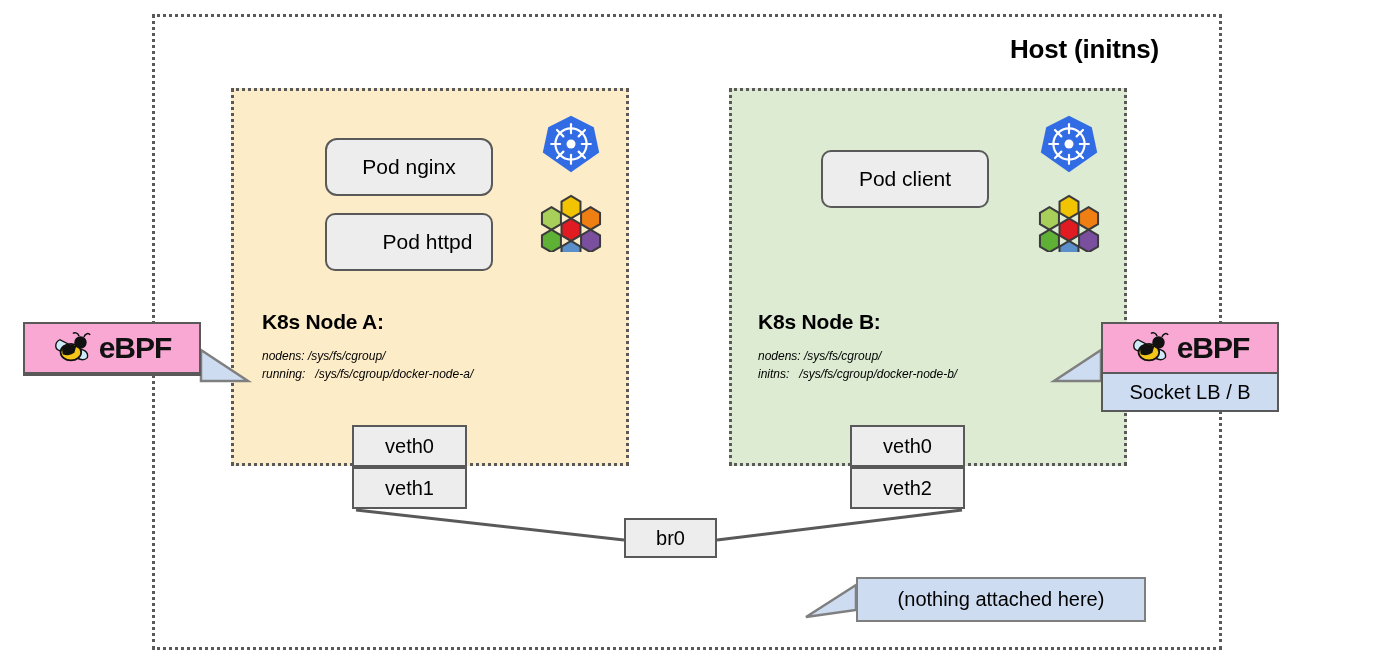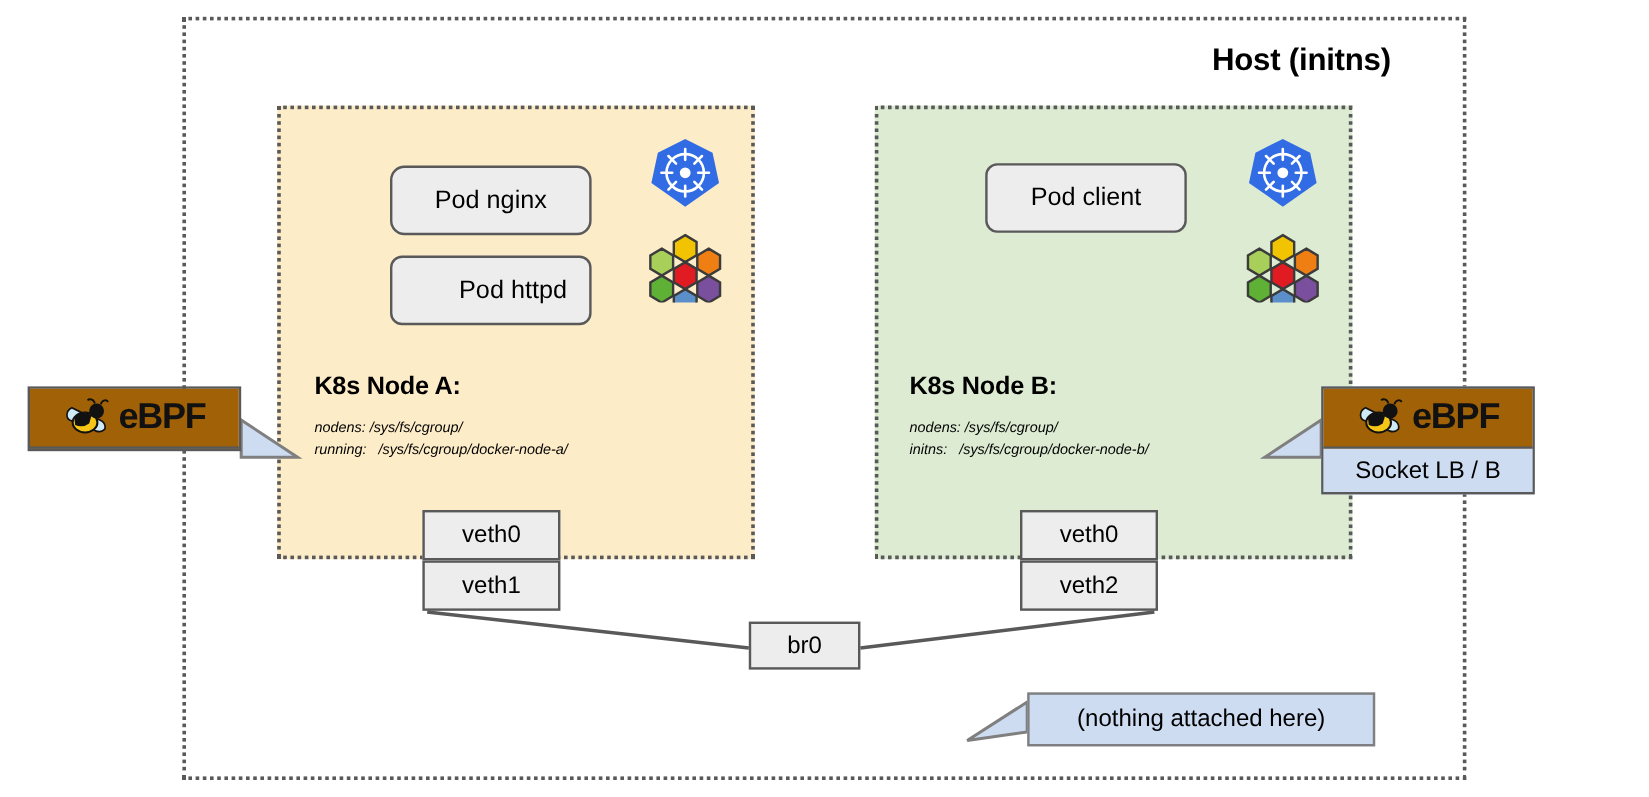--- a/index.html
+++ b/index.html
@@ -58,21 +58,21 @@
     border-radius:10px;
     display:flex;
     align-items:center;
     justify-content:center;
     font-size:21px;
     color:#000;
     box-sizing:border-box;
   }
   .pod-nginx{ left:325px; top:138px; width:168px; height:58px;border-radius:12px; }
   .pod-httpd{ left:325px; top:213px; width:168px; height:58px;padding-left:37px; }
-  .pod-client{ left:821px; top:136px; width:168px; height:58px; }
+  .pod-client{ left:821px; top:150px; width:168px; height:58px; }
 
   
   .node-label{
     position:absolute;
     color:#000;
   }
   .node-label .title{
     font-size:21px;
     font-weight:bold;
     letter-spacing:-0.2px;
@@ -137,21 +137,21 @@
     box-sizing:border-box;
     background:#CEDCF2;
   }
   .ebpf-badge .logo-row{
     height:48px;
     border-bottom:2.5px solid #595959;
     display:flex;
     align-items:center;
     justify-content:center;
     gap:2px;
-    background:#a16207;
+    background:#f9a8d4;
   }
   .ebpf-badge .caption{
     height:36px;
     display:flex;
     align-items:center;
     justify-content:center;
     font-size:20px;
     color:#000;
     background:#CEDCF2;
   }

